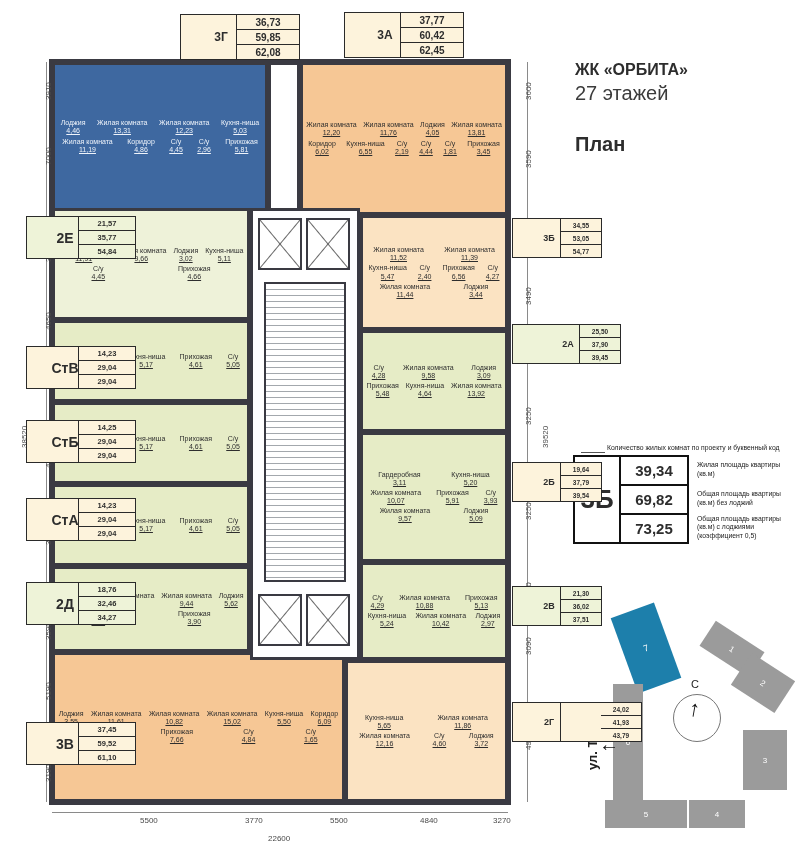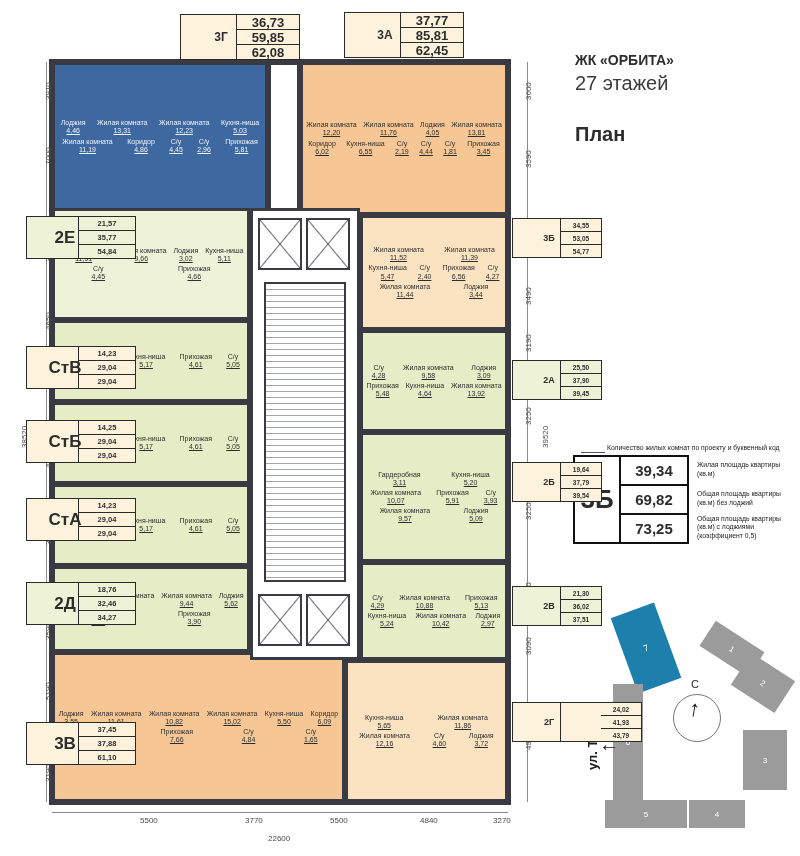--- a/index.html
+++ b/index.html
@@ -30,32 +30,32 @@
   
   .lblbox{position:absolute;display:flex;border:1.5px solid #2a2a2a;background:#fdf3dc;z-index:5;}
   .lblbox.box-green{background:#eef3d8;}
   .lblbox .code{display:flex;align-items:center;justify-content:center;
     font-weight:bold;border-right:1.5px solid #2a2a2a;margin-left:25px;}
   .lblbox .vals{display:flex;flex-direction:column;}
   .lblbox .vals div{border-bottom:1px solid #2a2a2a;text-align:center;font-weight:bold;
     display:flex;align-items:center;justify-content:center;}
   .lblbox .vals div:last-child{border-bottom:none;}
   .lb-lg .code{width:30px;font-size:12px;}
-  .lb-lg .vals div{width:62px;height:14px;font-size:13px;}
-  .lb-md .code{width:26px;font-size:17px;}
+  .lb-lg .vals div{width:62px;height:14px;font-size:10px;}
+  .lb-md .code{width:26px;font-size:14px;}
   .lb-md .vals div{width:56px;height:13px;font-size:7.5px;}
   .lb-sm .code{width:22px;font-size:9px;}
   .lb-sm .vals div{width:40px;height:12px;font-size:6.5px;}
   
   .dim{position:absolute;font-size:8px;color:#4a4a4a;white-space:nowrap;}
   .dim.v{transform:rotate(-90deg);transform-origin:left top;}
   .dimline{position:absolute;background:#8a8a8a;}
   
   #title-block{position:absolute;left:575px;top:52px;width:215px;}
-  .t1{font-size:14px;font-weight:bold;line-height:1.25;}
+  .t1{font-size:16px;font-weight:bold;line-height:1.25;margin-top:8px;}
   .t2{font-size:20px;color:#3c3c3c;line-height:1.3;}
   .t3{font-size:20px;font-weight:bold;line-height:1.25;margin-top:26px;}
   
   #legend{position:absolute;left:573px;top:444px;width:222px;}
   #legend-note{font-size:6.8px;color:#222;margin-left:34px;margin-bottom:4px;}
   #legend-noteline{position:absolute;left:8px;top:8px;width:24px;height:1px;background:#555;}
   #legend-flex{display:flex;}
   #legend-box{display:flex;border:2px solid #111;background:#fff;}
   #legend-code{width:44px;display:flex;align-items:center;justify-content:center;
     font-size:26px;font-weight:bold;border-right:2px solid #111;}
@@ -112,21 +112,21 @@
         <div class="rl"><span>Кухня-ниша</span><span class="ar">6,55</span></div>
         <div class="rl"><span>С/у</span><span class="ar">2,19</span></div>
         <div class="rl"><span>С/у</span><span class="ar">4,44</span></div>
         <div class="rl"><span>С/у</span><span class="ar">1,81</span></div>
         <div class="rl"><span>Прихожая</span><span class="ar">3,45</span></div>
       </div>
       <div class="lblbox lb-lg" style="left: 344px; top: 12px;">
         <div class="code">3А</div>
         <div class="vals">
           <div>37,77</div>
-          <div>85,81</div>
+          <div>60,42</div>
           <div>62,45</div>
         </div>
       </div>
       <div class="apt apt-cream" style="left: 360px; top: 215px; width: 148px; height: 115px;">
         <div class="rl"><span>Жилая комната</span><span class="ar">11,52</span></div>
         <div class="rl"><span>Жилая комната</span><span class="ar">11,39</span></div>
         <div class="rl"><span>Кухня-ниша</span><span class="ar">5,47</span></div>
         <div class="rl"><span>С/у</span><span class="ar">2,40</span></div>
         <div class="rl"><span>Прихожая</span><span class="ar">6,56</span></div>
         <div class="rl"><span>С/у</span><span class="ar">4,27</span></div>
@@ -142,21 +142,21 @@
         </div>
       </div>
       <div class="apt apt-green" style="left: 360px; top: 330px; width: 148px; height: 102px;">
         <div class="rl"><span>С/у</span><span class="ar">4,28</span></div>
         <div class="rl"><span>Жилая комната</span><span class="ar">9,58</span></div>
         <div class="rl"><span>Лоджия</span><span class="ar">3,09</span></div>
         <div class="rl"><span>Прихожая</span><span class="ar">5,48</span></div>
         <div class="rl"><span>Кухня-ниша</span><span class="ar">4,64</span></div>
         <div class="rl"><span>Жилая комната</span><span class="ar">13,92</span></div>
       </div>
-      <div class="lblbox lb-sm box-green" style="left: 512px; top: 360px;">
+      <div class="lblbox lb-sm box-green" style="left: 512px; top: 324px; padding-left: 19px;">
         <div class="code">2А</div>
         <div class="vals">
           <div>25,50</div>
           <div>37,90</div>
           <div>39,45</div>
         </div>
       </div>
       <div class="apt apt-green" style="left: 360px; top: 432px; width: 148px; height: 130px;">
         <div class="rl"><span>Гардеробная</span><span class="ar">3,11</span></div>
         <div class="rl"><span>Кухня-ниша</span><span class="ar">5,20</span></div>
@@ -288,21 +288,21 @@
         <div class="rl"><span>Коридор</span><span class="ar">6,09</span></div>
         <div class="rl"><span>Прихожая</span><span class="ar">5,79</span></div>
         <div class="rl"><span>Прихожая</span><span class="ar">7,66</span></div>
         <div class="rl"><span>С/у</span><span class="ar">4,84</span></div>
         <div class="rl"><span>С/у</span><span class="ar">1,65</span></div>
       </div>
       <div class="lblbox lb-md" style="left: 26px; top: 722px;">
         <div class="code">3В</div>
         <div class="vals">
           <div>37,45</div>
-          <div>37,88</div>
+          <div>59,52</div>
           <div>61,10</div>
         </div>
       </div>
     </div>
 
   <div class="core abs" style="left:250px;top:208px;width:110px;height:452px;"></div>
   <div class="core abs" style="left:268px;top:62px;width:32px;height:149px;"></div>
   <div class="shaft abs" style="left:258px;top:218px;width:44px;height:52px;"></div>
   <div class="shaft abs" style="left:306px;top:218px;width:44px;height:52px;"></div>
   <div class="shaft abs" style="left:258px;top:594px;width:44px;height:52px;"></div>

